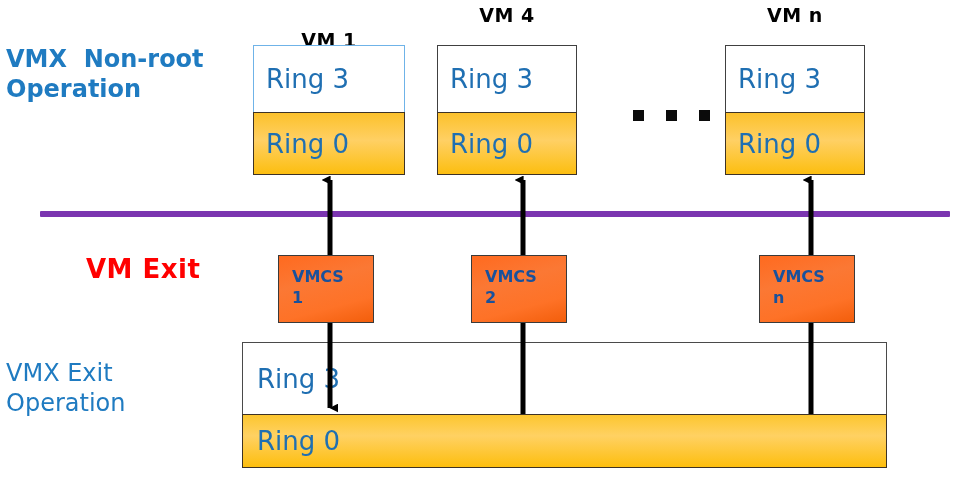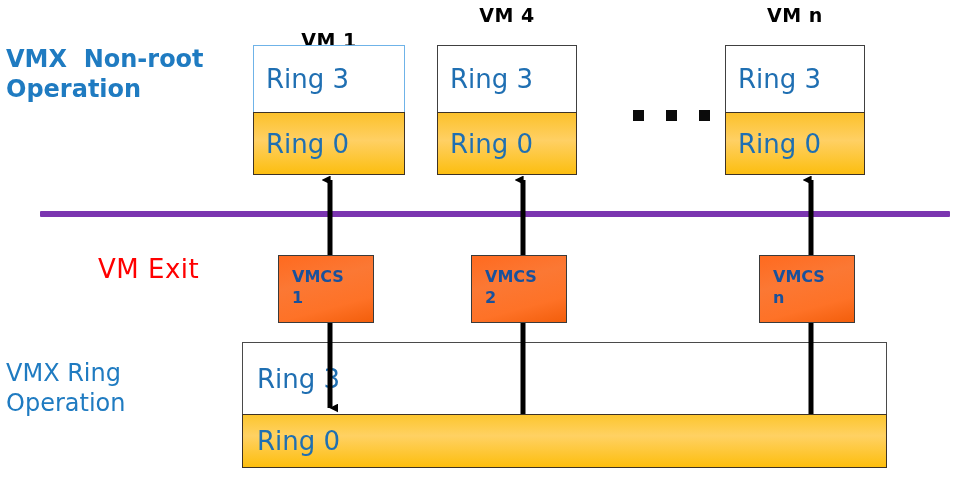--- a/index.html
+++ b/index.html
@@ -87,24 +87,23 @@
     background: #7B35B0;
     height: 6px;
     border-radius: 1px;
   }
 
   
   #vm-exit {
     position: absolute;
     color: #FF0000;
     font-size: 26px;
-    font-weight: normal;
+    font-weight: bold;
     font-family: "DejaVu Sans", "Liberation Sans", sans-serif;
     letter-spacing: 0.5px;
-    margin-left: 12px;
   }
 
   
   .vmcs-box {
     position: absolute;
     box-sizing: border-box;
     background: linear-gradient(165deg, #FF6A1F 0%, #FB7834 38%, #FE7227 72%, #F35E0B 100%);
     border: 1.5px solid #3A3A3A;
     color: #19519C;
     font-size: 16px;
@@ -157,21 +156,21 @@
   }
 </style>
 </head>
 <body>
 
 <div id="canvas">
 
   <div class="side-label" id="label-nonroot">VMX  Non-root
 Operation</div>
 
-  <div class="side-label" id="label-root">VMX Ring
+  <div class="side-label" id="label-root">VMX Exit
 Operation</div>
 
   <div class="vm-header" style="left:253px; top:5px; width:152px;margin-top:24px;">VM 1</div>
   <div class="vm-header" style="left:437px; top:4px; width:140px;">VM 4</div>
   <div class="vm-header" style="left:725px; top:4px; width:140px;">VM n</div>
 
   <div class="vm-stack" id="vm1-stack" style="left:253px; top:45px; width:152px;">
     <div class="ring3-cell blue-border" style="height:67px;">Ring 3</div>
     <div class="ring0-cell" style="height:63px;">Ring 0</div>
   </div>

